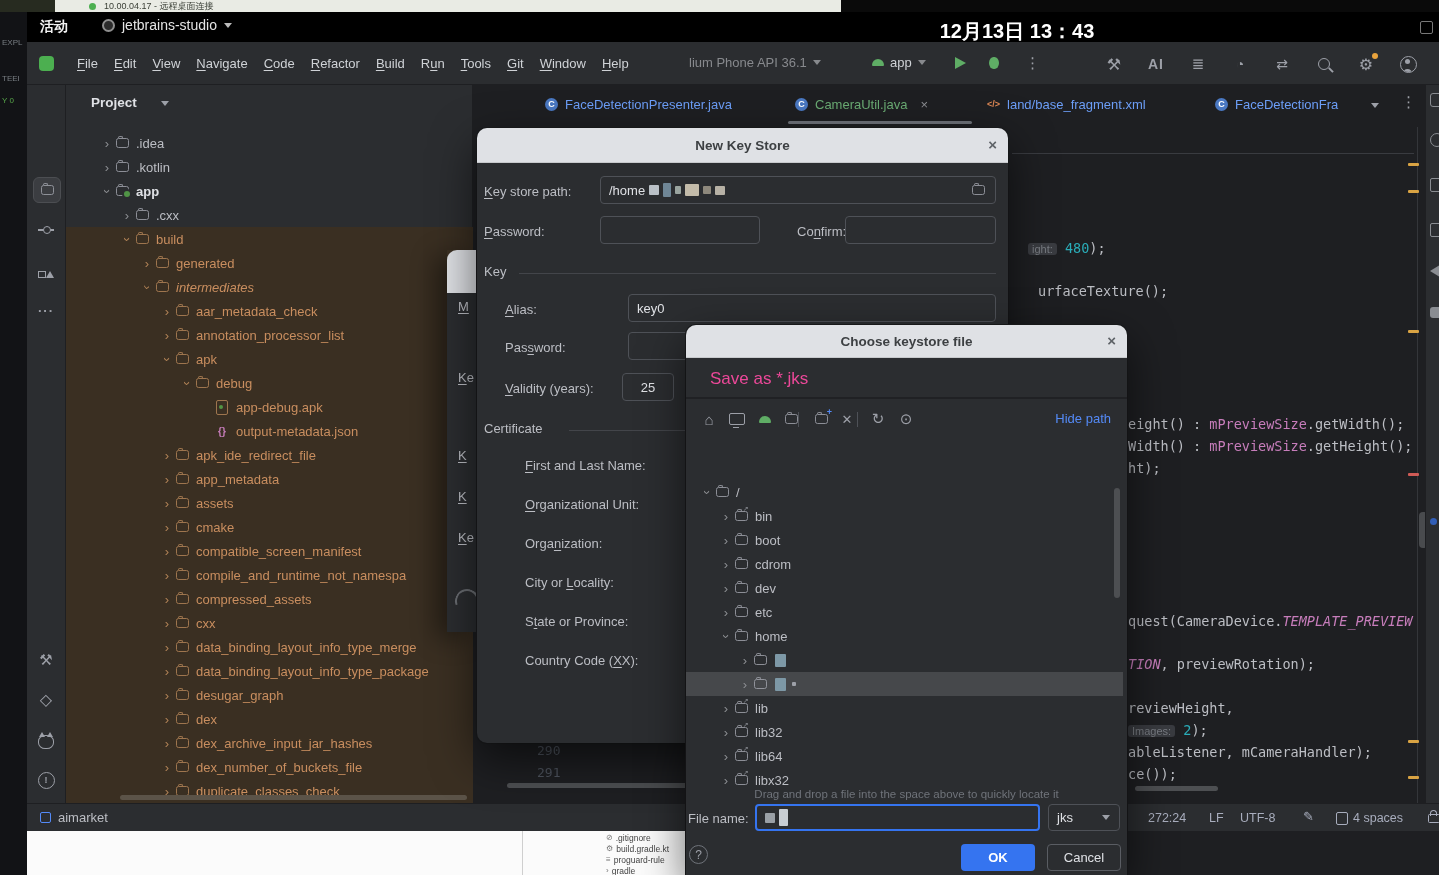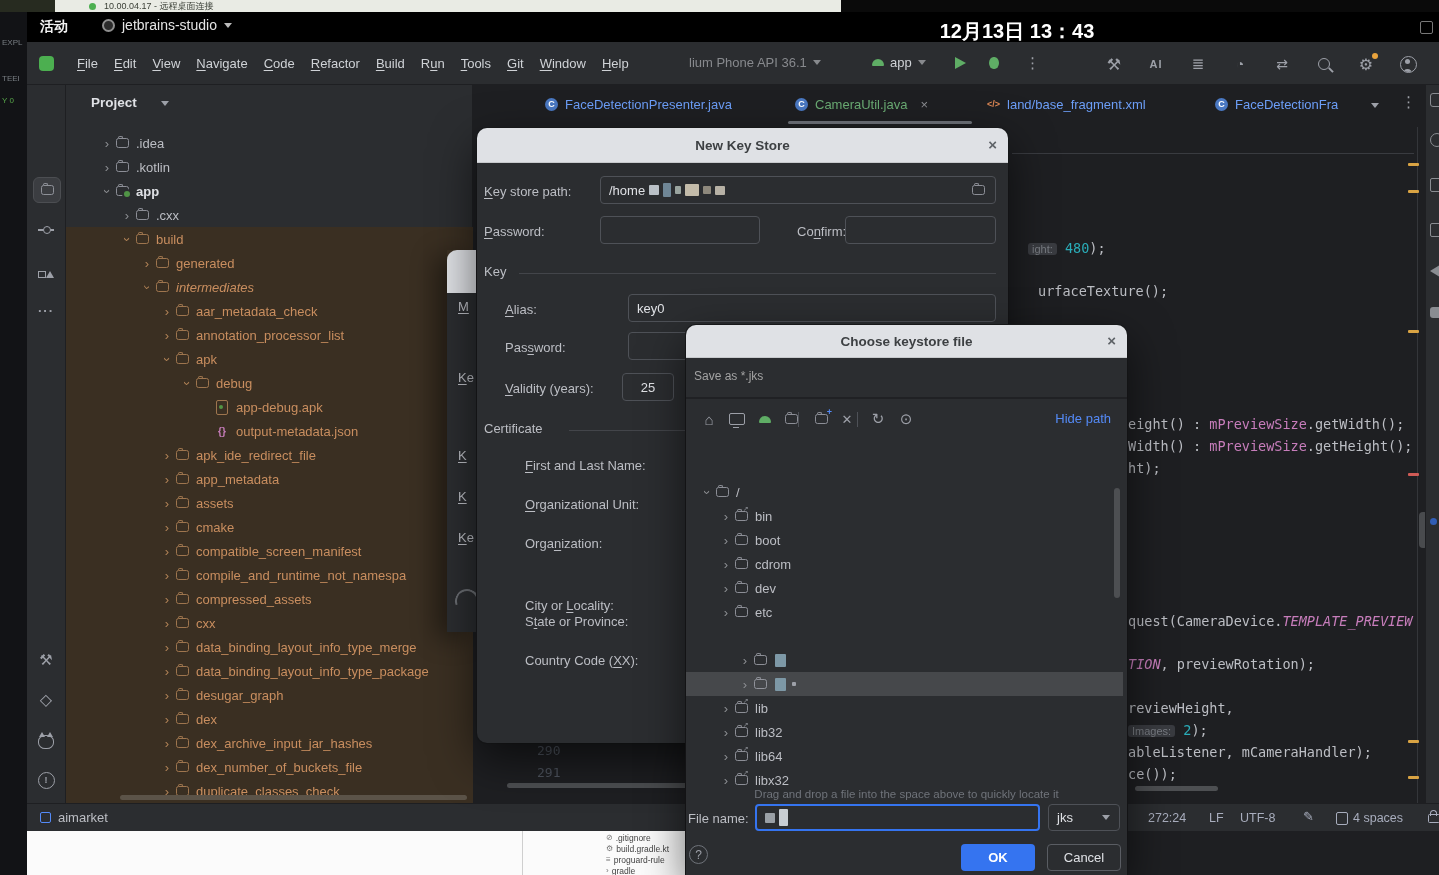--- a/index.html
+++ b/index.html
@@ -175,21 +175,21 @@
     <span class="abs" style="left:845px;top:13px;display:flex;align-items:center;gap:6px;color:#cfd2d6;font-size:13px">
       <span class="ic-android"></span>
       <span>app</span>
       <span class="cdn" style="color:#87898d"></span>
     </span>
     <span class="abs ic-run" style="left:928px;top:15px"></span>
     <span class="abs ic-bug" style="left:962px;top:15px"></span>
     <span class="abs" style="left:998px;top:12px;color:#9da0a8;font-size:15px">⋮</span>
     <div id="menu-right-icons" style="position:absolute;left:1078px;top:13px;display:flex;gap:24px;color:#9da0a8">
         <span style="width: 18px; height: 18px; display: flex; align-items: center; justify-content: center;">⚒</span>
-        <span style="width: 18px; height: 18px; display: flex; align-items: center; justify-content: center; font-size: 11px; font-weight: bold; letter-spacing: 1px;">AI</span>
+        <span style="width: 18px; height: 18px; display: flex; align-items: center; justify-content: center; font-size: 14px; font-weight: bold; letter-spacing: 1px;">AI</span>
         <span style="width: 18px; height: 18px; display: flex; align-items: center; justify-content: center; font-size: 15px;">≣</span>
         <span style="width: 18px; height: 18px; display: flex; align-items: center; justify-content: center; font-size: 14px;">◔</span>
         <span style="width: 18px; height: 18px; display: flex; align-items: center; justify-content: center; font-size: 14px;">⇄</span>
         <span style="width: 18px; height: 18px; display: flex; align-items: center; justify-content: center;">
           <span class="ic-search"></span>
         </span>
         <span class="has-dot" style="width: 18px; height: 18px; display: flex; align-items: center; justify-content: center; font-size: 16px;">⚙</span>
         <span style="width: 18px; height: 18px; display: flex; align-items: center; justify-content: center;">
           <span class="ic-avatar"></span>
         </span>
@@ -604,33 +604,33 @@
     <div class="inp" style="left:145px;top:245px;width:52px;justify-content:center">
       <span>25</span>
     </div>
 
     <div class="lbl" style="left:7px;top:293px">Certificate</div>
     <div class="grule" style="left:92px;top:302px;width:427px"></div>
     <div id="cert-fields">
         <div class="lbl" style="left: 48px; top: 330px;"><span></span><span class="mn">F</span><span>irst and Last Name:</span></div>
         <div class="lbl" style="left: 48px; top: 369px;"><span></span><span class="mn">O</span><span>rganizational Unit:</span></div>
         <div class="lbl" style="left: 48px; top: 408px;"><span>Orga</span><span class="mn">n</span><span>ization:</span></div>
-        <div class="lbl" style="left: 48px; top: 470px; text-align: center;"><span>City or </span><span class="mn">L</span><span>ocality:</span></div>
+        <div class="lbl" style="left: 48px; top: 447px; text-align: center;"><span>City or </span><span class="mn">L</span><span>ocality:</span></div>
         <div class="lbl" style="left: 48px; top: 486px;"><span>S</span><span class="mn">t</span><span>ate or Province:</span></div>
         <div class="lbl" style="left: 48px; top: 525px;"><span>Country Code (</span><span class="mn">X</span><span>X):</span></div>
       </div>
   </div>
 
   <div class="dlg" id="chooser" style="left:686px;top:325px;width:441px;height:550px;border-radius:10px 10px 0 0;z-index:7">
     <div class="dlg-head" style="height:32px;border-radius:10px 10px 0 0">
       <span>Choose keystore file</span>
       <span class="dlg-x" style="top:8px">×</span>
     </div>
 
-    <div class="lbl" style="left:8px;top:44px;font-size:12px;color:#a3a3a3">Save as *.jks</div>
+    <div class="lbl" style="left:24px;top:44px;font-size:17px;color:#ec4899">Save as *.jks</div>
     <div class="grule" style="left:0;top:72px;width:441px;background:#202124;height:2px"></div>
 
     <div id="chooser-toolbar" style="position:absolute;left:0;top:80px;width:441px;height:28px">
       <div class="abs" style="left:112px;top:7px;width:1px;height:15px;background:#4e5157"></div>
       <div class="abs" style="left:171px;top:7px;width:1px;height:15px;background:#4e5157"></div>
       <span style="position:absolute;right:16px;top:6px;font-size:13px;color:#548af7">Hide path</span>
     <span class="tbi" style="left: 14px; font-size: 15px;">⌂</span>
         <span class="tbi" style="left: 42px;">
           <span class="ic-desktop" style=""></span>
         </span>
@@ -686,20 +686,27 @@
           </span>
           <span class="tlabel">dev</span>
         </div>
         <div class="trow" style="top: 120px; padding-left: 33px; right: 4px;">
           <span class="chev">›</span>
           <span class="ticon">
             <span class="ifolder"></span>
           </span>
           <span class="tlabel">etc</span>
         </div>
+        <div class="trow" style="top: 144px; padding-left: 33px; right: 4px;">
+          <span class="chev exp">›</span>
+          <span class="ticon">
+            <span class="ifolder"></span>
+          </span>
+          <span class="tlabel">home</span>
+        </div>
         <div class="trow" style="top: 168px; padding-left: 52px; right: 4px;">
           <span class="chev">›</span>
           <span class="ticon">
             <span class="ifolder"></span>
           </span>
           <span class="cz" style="width: 11px; height: 13px; background: rgb(125, 152, 166); margin-left: 7px;"></span>
         </div>
         <div class="trow sel" style="top: 192px; padding-left: 52px; right: 4px;">
           <span class="chev">›</span>
           <span class="ticon">

